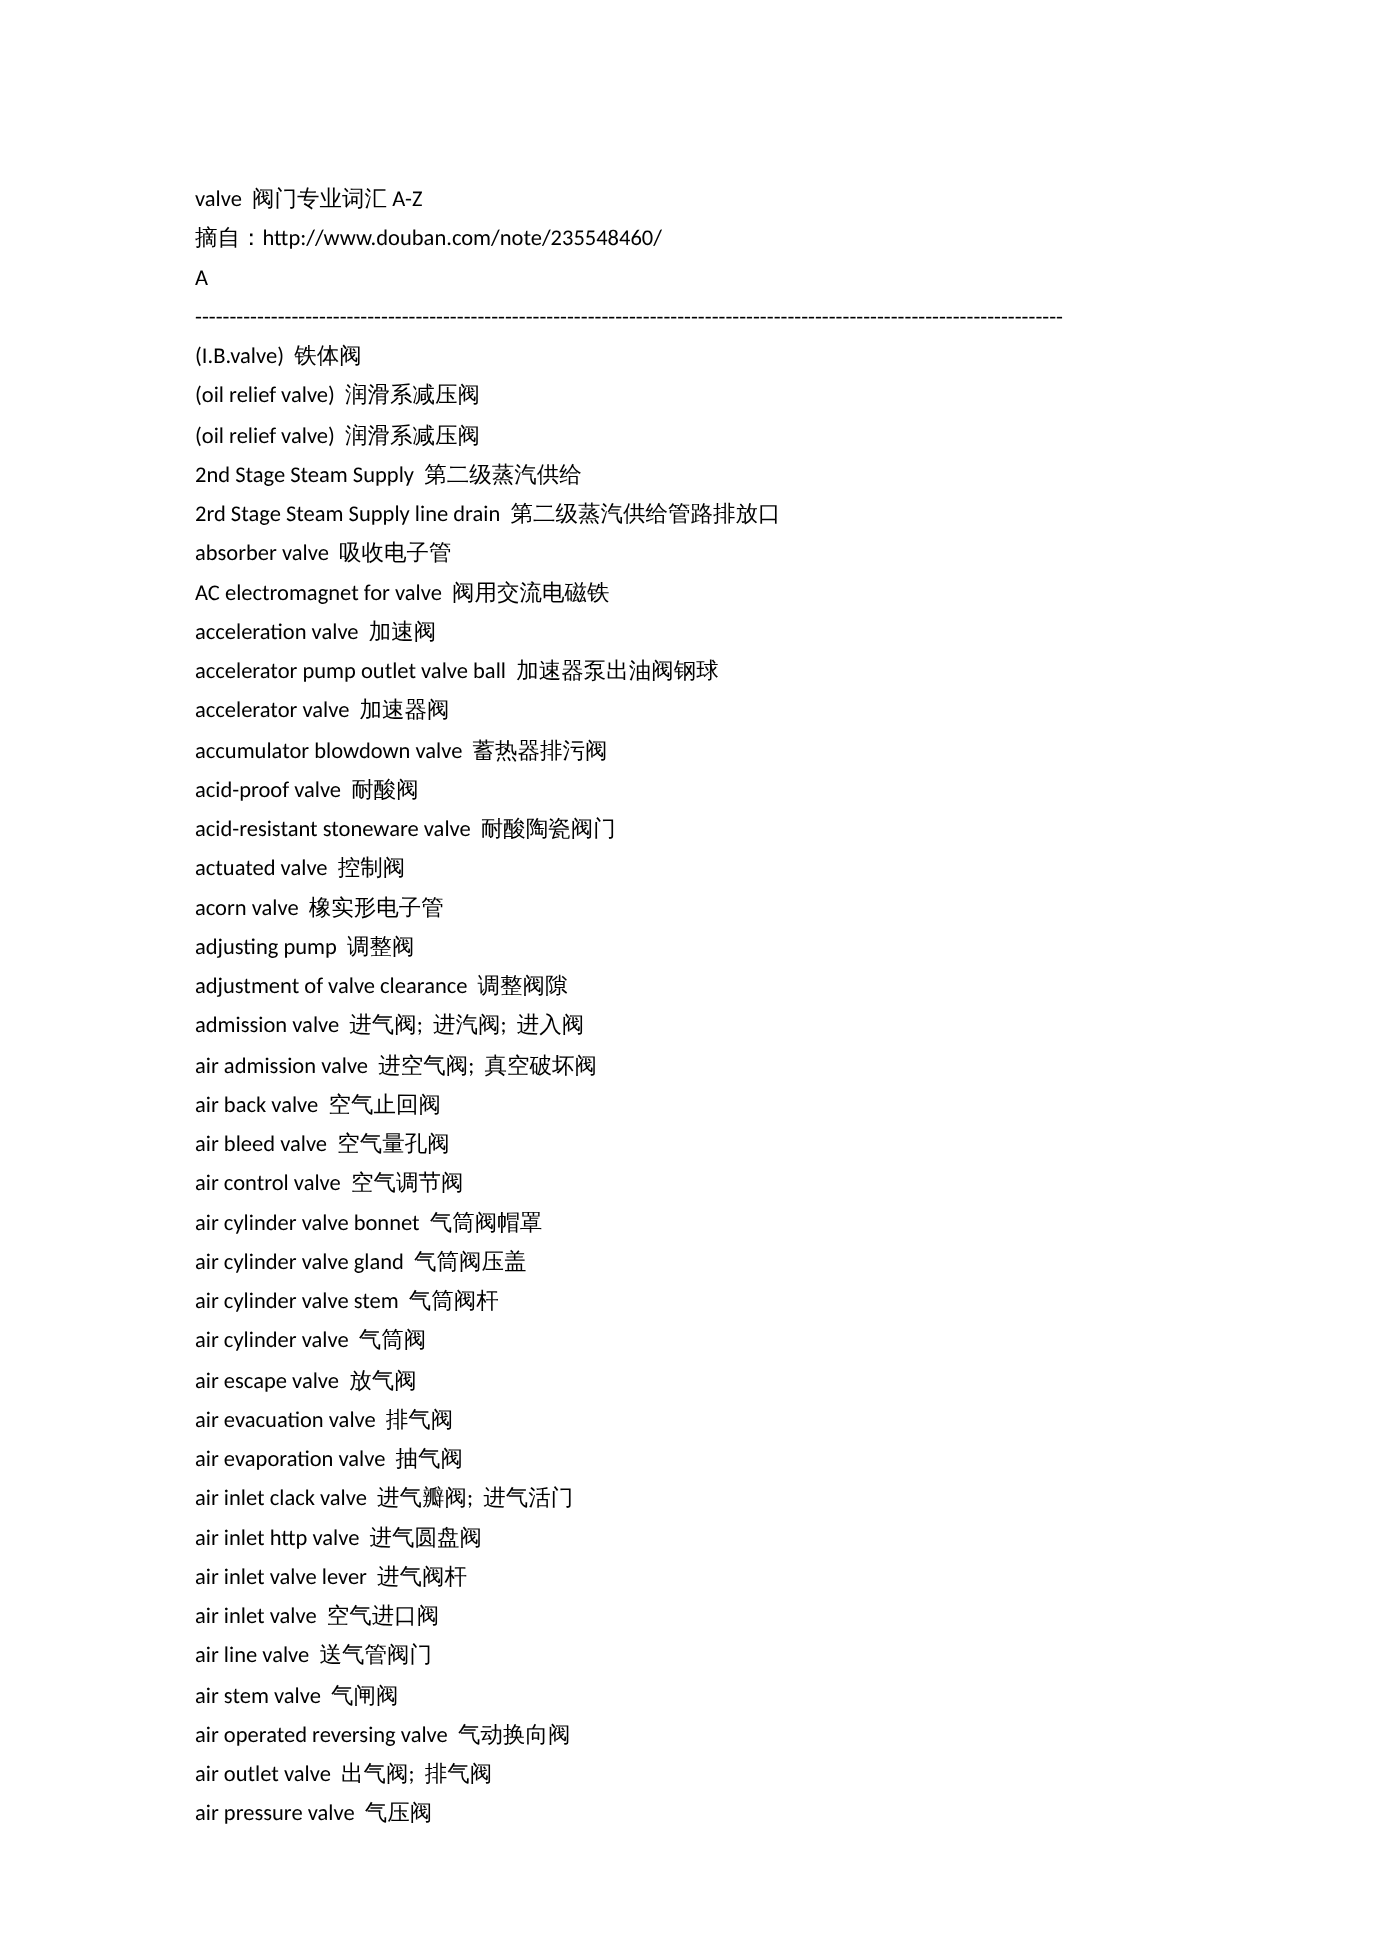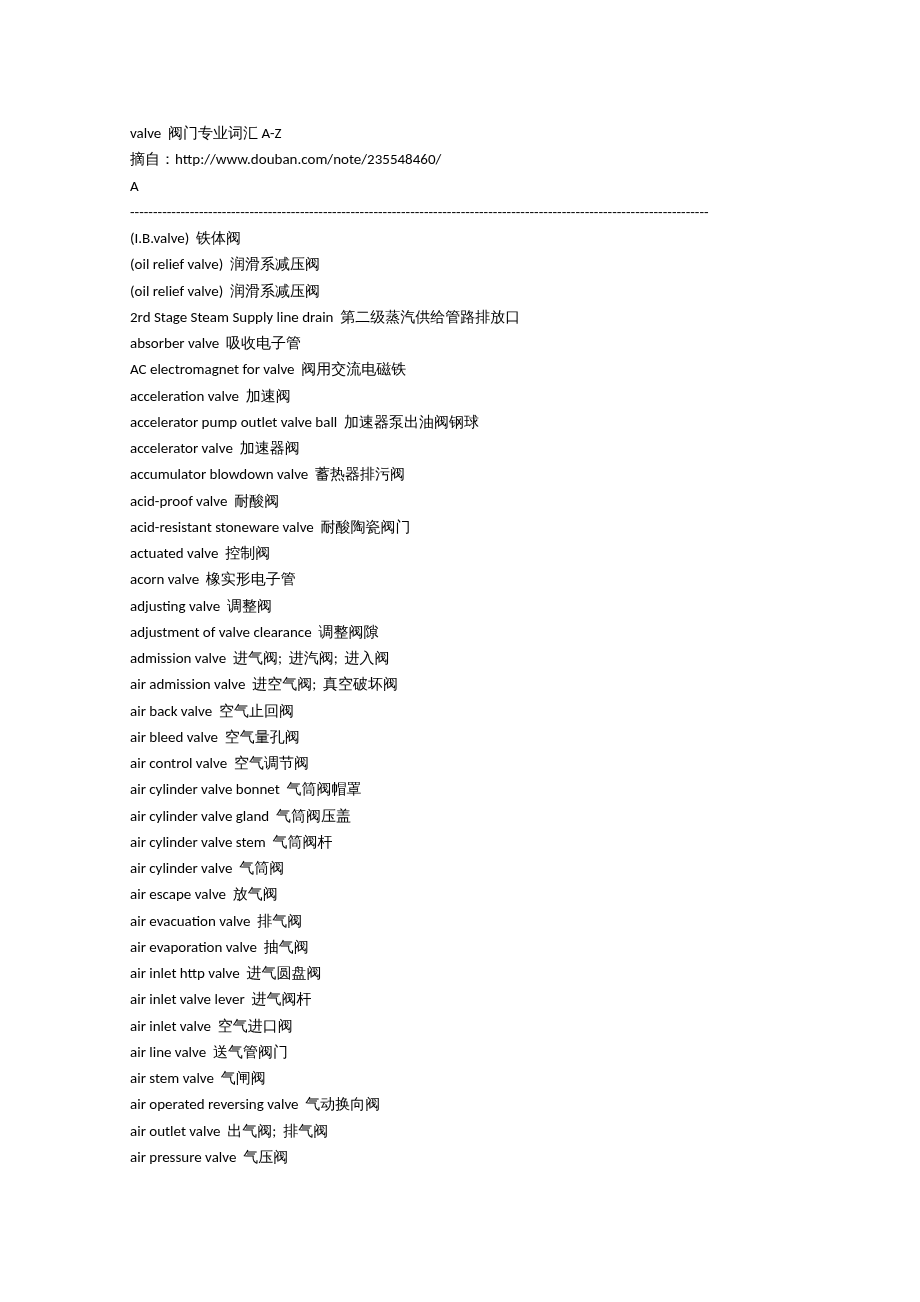--- a/index.html
+++ b/index.html
@@ -25,45 +25,47 @@
 <body>
 
 <div id="container">
     <div class="line">valve  阀门专业词汇 A-Z</div>
     <div class="line">摘自：http://www.douban.com/note/235548460/</div>
     <div class="line">A</div>
     <div class="line divider">------------------------------------------------------------------------------------------------------------------------------</div>
     <div class="line">(I.B.valve)  铁体阀</div>
     <div class="line">(oil relief valve)  润滑系减压阀</div>
     <div class="line">(oil relief valve)  润滑系减压阀</div>
+    <div class="line">2nd Stage Steam Supply  第二级蒸汽供给</div>
     <div class="line">2rd Stage Steam Supply line drain  第二级蒸汽供给管路排放口</div>
     <div class="line">absorber valve  吸收电子管</div>
     <div class="line">AC electromagnet for valve  阀用交流电磁铁</div>
     <div class="line">acceleration valve  加速阀</div>
     <div class="line">accelerator pump outlet valve ball  加速器泵出油阀钢球</div>
     <div class="line">accelerator valve  加速器阀</div>
     <div class="line">accumulator blowdown valve  蓄热器排污阀</div>
     <div class="line">acid-proof valve  耐酸阀</div>
     <div class="line">acid-resistant stoneware valve  耐酸陶瓷阀门</div>
     <div class="line">actuated valve  控制阀</div>
     <div class="line">acorn valve  橡实形电子管</div>
-    <div class="line">adjusting valve  调整阀</div>
+    <div class="line">adjusting pump  调整阀</div>
     <div class="line">adjustment of valve clearance  调整阀隙</div>
     <div class="line">admission valve  进气阀;  进汽阀;  进入阀</div>
     <div class="line">air admission valve  进空气阀;  真空破坏阀</div>
     <div class="line">air back valve  空气止回阀</div>
     <div class="line">air bleed valve  空气量孔阀</div>
     <div class="line">air control valve  空气调节阀</div>
     <div class="line">air cylinder valve bonnet  气筒阀帽罩</div>
     <div class="line">air cylinder valve gland  气筒阀压盖</div>
     <div class="line">air cylinder valve stem  气筒阀杆</div>
     <div class="line">air cylinder valve  气筒阀</div>
     <div class="line">air escape valve  放气阀</div>
     <div class="line">air evacuation valve  排气阀</div>
     <div class="line">air evaporation valve  抽气阀</div>
+    <div class="line">air inlet clack valve  进气瓣阀;  进气活门</div>
     <div class="line">air inlet http valve  进气圆盘阀</div>
     <div class="line">air inlet valve lever  进气阀杆</div>
     <div class="line">air inlet valve  空气进口阀</div>
     <div class="line">air line valve  送气管阀门</div>
     <div class="line">air stem valve  气闸阀</div>
     <div class="line">air operated reversing valve  气动换向阀</div>
     <div class="line">air outlet valve  出气阀;  排气阀</div>
     <div class="line">air pressure valve  气压阀</div>
   </div>
 

